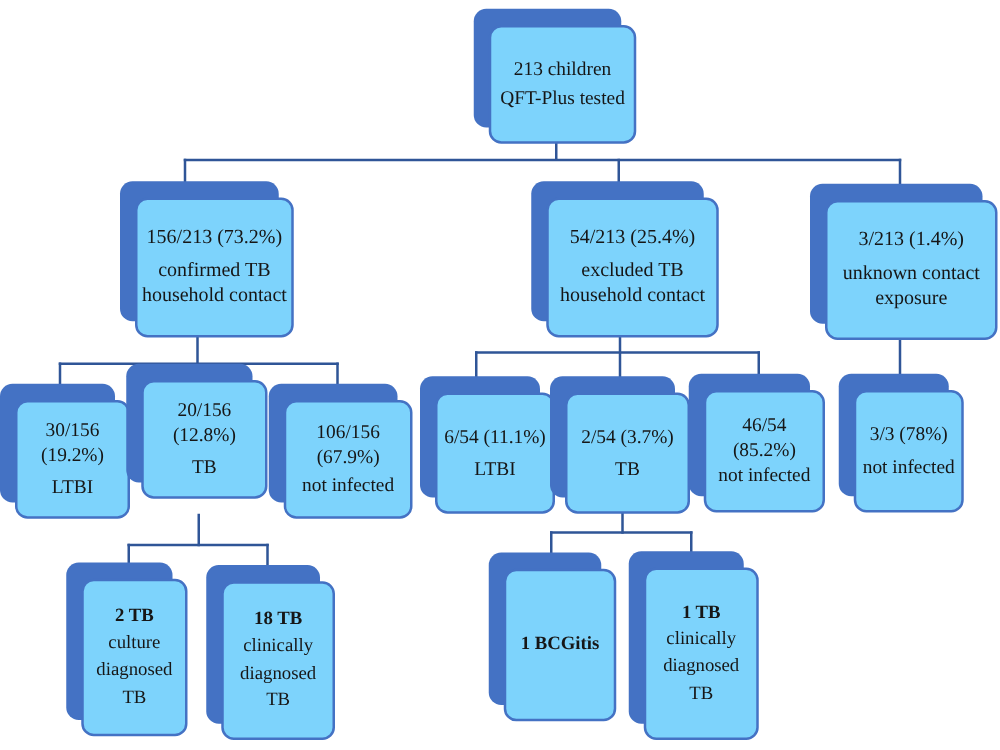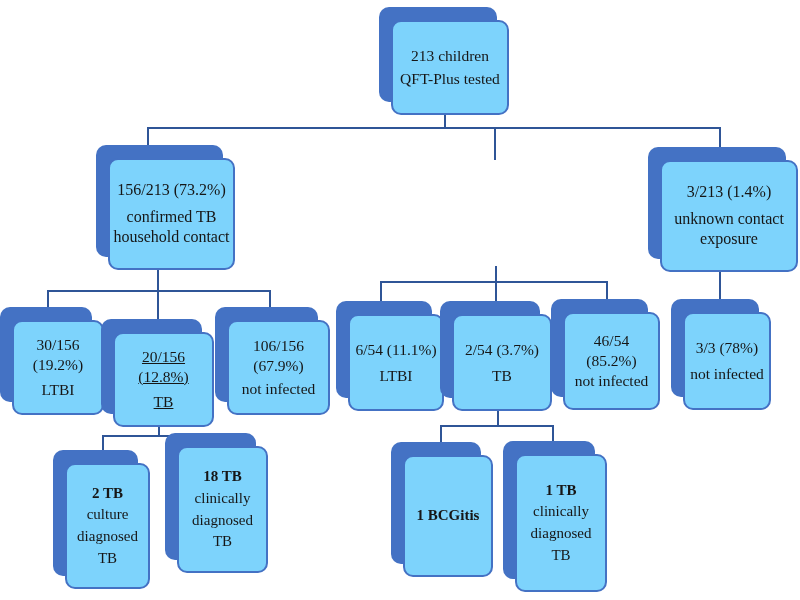--- a/index.html
+++ b/index.html
@@ -45,28 +45,28 @@
   .lv2 .value,.lv2 .label{font-size:16px;}
   .gap .label{margin-top:6px;}
   .gap-sm .label{margin-top:3px;}
   .bottom .value{font-weight:bold;}
   .bottom .value,.bottom .label{font-size:15px;line-height:1.45;}
   #n-root{left:391px;top:20px;width:118px;height:95px;}
   #n-confirmed{left:108px;top:158px;width:127px;height:112px;}
   #n-excluded{left:437px;top:158px;width:138px;height:112px;}
   #n-unknown{left:660px;top:160px;width:138px;height:112px;}
   #n-c-ltbi{left:12px;top:320px;width:92px;height:95px;}
-  #n-c-tb{left:113px;top:332px;width:101px;height:95px;text-decoration:underline;}
+  #n-c-tb{left:113px;top:304px;width:101px;height:95px;}
   #n-c-notinf{left:227px;top:320px;width:103px;height:95px;}
   #n-e-ltbi{left:348px;top:314px;width:96px;height:97px;}
   #n-e-tb{left:452px;top:314px;width:100px;height:97px;}
   #n-e-notinf{left:563px;top:312px;width:97px;height:98px;}
   #n-u-notinf{left:683px;top:312px;width:88px;height:98px;}
   #n-tb-culture{left:65px;top:463px;width:85px;height:126px;}
-  #n-tb-clin{left:177px;top:446px;width:91px;height:127px;text-align:center;}
+  #n-tb-clin{left:177px;top:465px;width:91px;height:127px;text-align:center;}
   #n-bcgitis{left:403px;top:455px;width:90px;height:122px;}
   #n-tb-clin2{left:515px;top:454px;width:92px;height:138px;}
 </style>
 </head>
 <body>
 
 <div class="stage">
 
   <div class="line v" id="c-root-v"></div>
   <div class="line h" id="c-h1"></div>
@@ -92,20 +92,24 @@
   <div class="line v" id="c-h5-d2"></div>
 
   <div class="node gap-sm" id="n-root">
     <span class="value">213 children</span>
     <span class="label">QFT-Plus tested</span>
   </div>
 
   <div class="node lv2 gap" id="n-confirmed">
     <span class="value">156/213 (73.2%)</span>
     <span class="label">confirmed TB household contact</span>
+  </div>
+  <div class="node lv2 gap" id="n-excluded">
+    <span class="value">54/213 (25.4%)</span>
+    <span class="label">excluded TB household contact</span>
   </div>
   <div class="node lv2 gap" id="n-unknown">
     <span class="value">3/213 (1.4%)</span>
     <span class="label">unknown contact exposure</span>
   </div>
 
   <div class="node gap" id="n-c-ltbi">
     <span class="value">30/156 (19.2%)</span>
     <span class="label">LTBI</span>
   </div>

